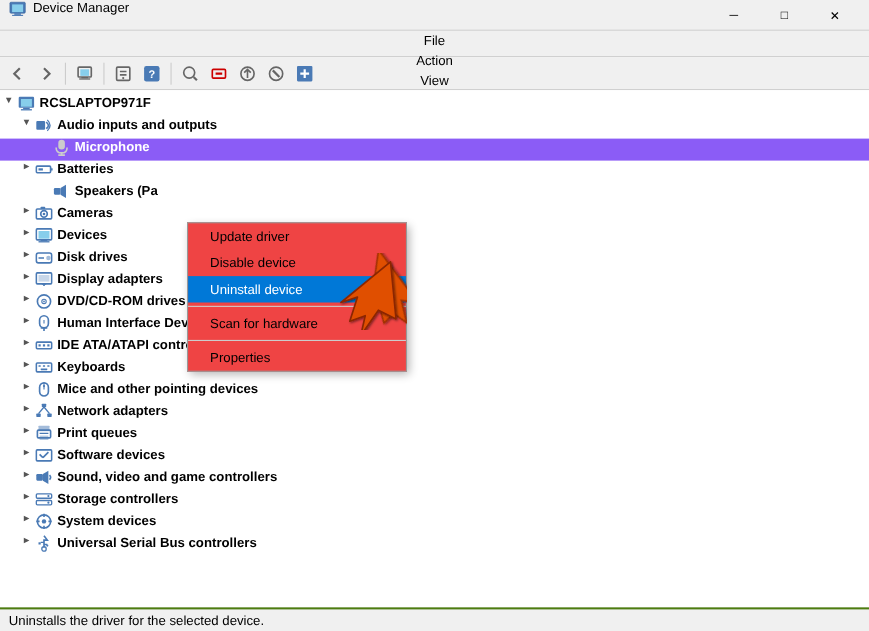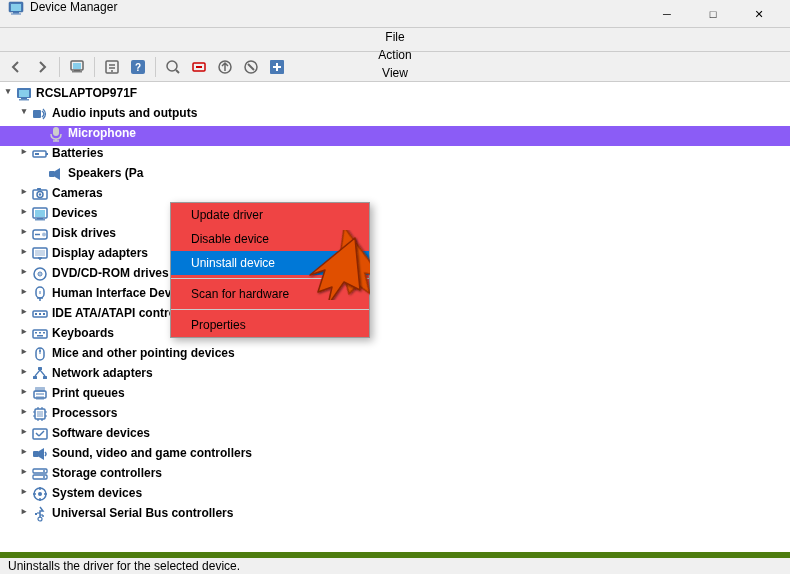--- a/index.html
+++ b/index.html
@@ -204,21 +204,21 @@
       left: 290px;
       top: 148px;
       z-index: 200;
       pointer-events: none;
     }
 
     
     .status-bar {
       height: 22px;
       background: #f0f0f0;
-      border-top: 6px solid #4d7c0f;
+      border-top: 2px solid #4d7c0f;
       display: flex;
       align-items: center;
       padding: 0 8px;
       font-size: 12px;
       color: #000;
     }
   </style>
 </head>
 <body>
 
@@ -535,39 +535,20 @@
         <svg width="16" height="16" viewBox="0 0 16 16">
           <rect x="3" y="1" width="10" height="5" rx="0.5" fill="#4a7ab5" opacity="0.5"></rect>
           <rect x="2" y="5" width="12" height="7" rx="1" fill="none" stroke="#4a7ab5" stroke-width="1.5"></rect>
           <rect x="4" y="10" width="8" height="4" fill="#4a7ab5" opacity="0.4"></rect>
           <line x1="4" y1="8" x2="12" y2="8" stroke="#4a7ab5" stroke-width="1"></line>
         </svg>
       </div>
       <span class="item-text">Print queues</span>
     </div>
 
-    <div class="tree-item">
-      <div class="tree-indent"></div>
-      <div class="expand-arrow collapsed"></div>
-      <div class="item-icon">
-        <svg width="16" height="16" viewBox="0 0 16 16">
-          <rect x="3" y="3" width="10" height="10" rx="1" fill="none" stroke="#4a7ab5" stroke-width="1.5"></rect>
-          <rect x="5" y="5" width="6" height="6" fill="#4a7ab5" opacity="0.4"></rect>
-          <line x1="6" y1="1" x2="6" y2="3" stroke="#4a7ab5" stroke-width="1.2"></line>
-          <line x1="10" y1="1" x2="10" y2="3" stroke="#4a7ab5" stroke-width="1.2"></line>
-          <line x1="6" y1="13" x2="6" y2="15" stroke="#4a7ab5" stroke-width="1.2"></line>
-          <line x1="10" y1="13" x2="10" y2="15" stroke="#4a7ab5" stroke-width="1.2"></line>
-          <line x1="1" y1="6" x2="3" y2="6" stroke="#4a7ab5" stroke-width="1.2"></line>
-          <line x1="1" y1="10" x2="3" y2="10" stroke="#4a7ab5" stroke-width="1.2"></line>
-          <line x1="13" y1="6" x2="15" y2="6" stroke="#4a7ab5" stroke-width="1.2"></line>
-          <line x1="13" y1="10" x2="15" y2="10" stroke="#4a7ab5" stroke-width="1.2"></line>
-        </svg>
-      </div>
-      <span class="item-text">Processors</span>
-    </div>
 
     <div class="tree-item">
       <div class="tree-indent"></div>
       <div class="expand-arrow collapsed"></div>
       <div class="item-icon">
         <svg width="16" height="16" viewBox="0 0 16 16">
           <rect x="1" y="3" width="14" height="10" rx="1" fill="none" stroke="#4a7ab5" stroke-width="1.5"></rect>
           <line x1="4" y1="7" x2="7" y2="10" stroke="#4a7ab5" stroke-width="1.5"></line>
           <line x1="7" y1="10" x2="12" y2="5" stroke="#4a7ab5" stroke-width="1.5"></line>
         </svg>

